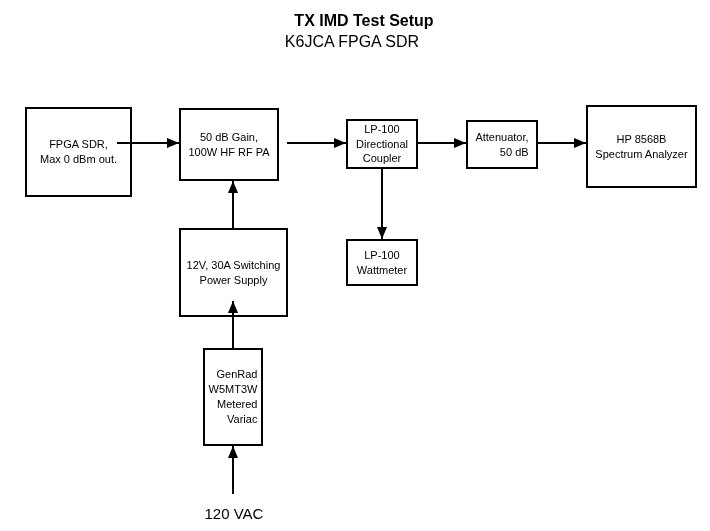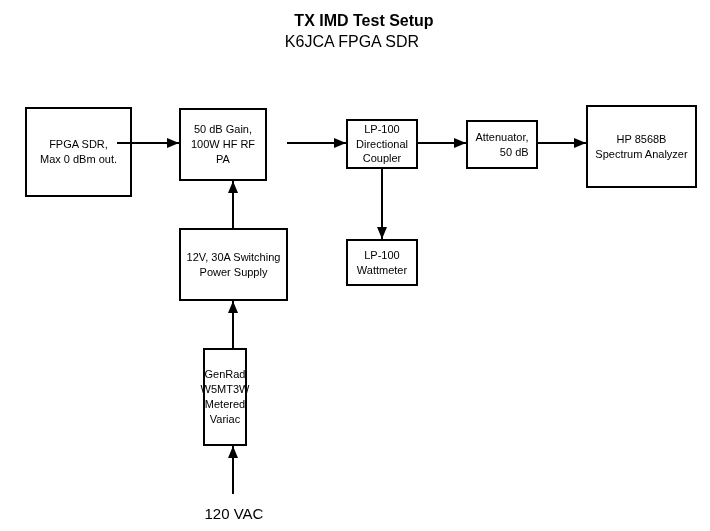--- a/index.html
+++ b/index.html
@@ -77,47 +77,47 @@
 <div class="canvas">
 
   <div class="title">TX IMD Test Setup</div>
   <div class="subtitle">K6JCA FPGA SDR</div>
 
   <div class="box" style="left:25px; top:107px; width:107px; height:90px;text-align:center;">
     <span>FPGA SDR,
 Max 0 dBm out.</span>
   </div>
 
-  <div class="box" style="left:179px; top:108px; width:88px; height:73px;">
+  <div class="box" style="left:179px; top:108px; width:100px; height:73px;">
     <span>50 dB Gain,
 100W HF RF PA</span>
   </div>
 
   <div class="box" style="left:346px; top:119px; width:72px; height:50px;">
     <span>LP-100
 Directional
 Coupler</span>
   </div>
 
   <div class="box" style="left:466px; top:120px; width:72px; height:49px;text-align:right;">
     <span>Attenuator,
 50 dB</span>
   </div>
 
   <div class="box" style="left:586px; top:105px; width:111px; height:83px;">
     <span>HP 8568B
 Spectrum Analyzer</span>
   </div>
 
-  <div class="box" style="left:179px; top:228px; width:109px; height:73px;">
+  <div class="box" style="left:179px; top:228px; width:109px; height:89px;">
     <span>12V, 30A Switching
 Power Supply</span>
   </div>
 
-  <div class="box" style="left:203px; top:348px; width:44px; height:98px;">
+  <div class="box" style="left:203px; top:348px; width:60px; height:98px;text-align:right;">
     <span>GenRad
 W5MT3W
 Metered
 Variac</span>
   </div>
 
   <div class="box" style="left:346px; top:239px; width:72px; height:47px;">
     <span>LP-100
 Wattmeter</span>
   </div>

